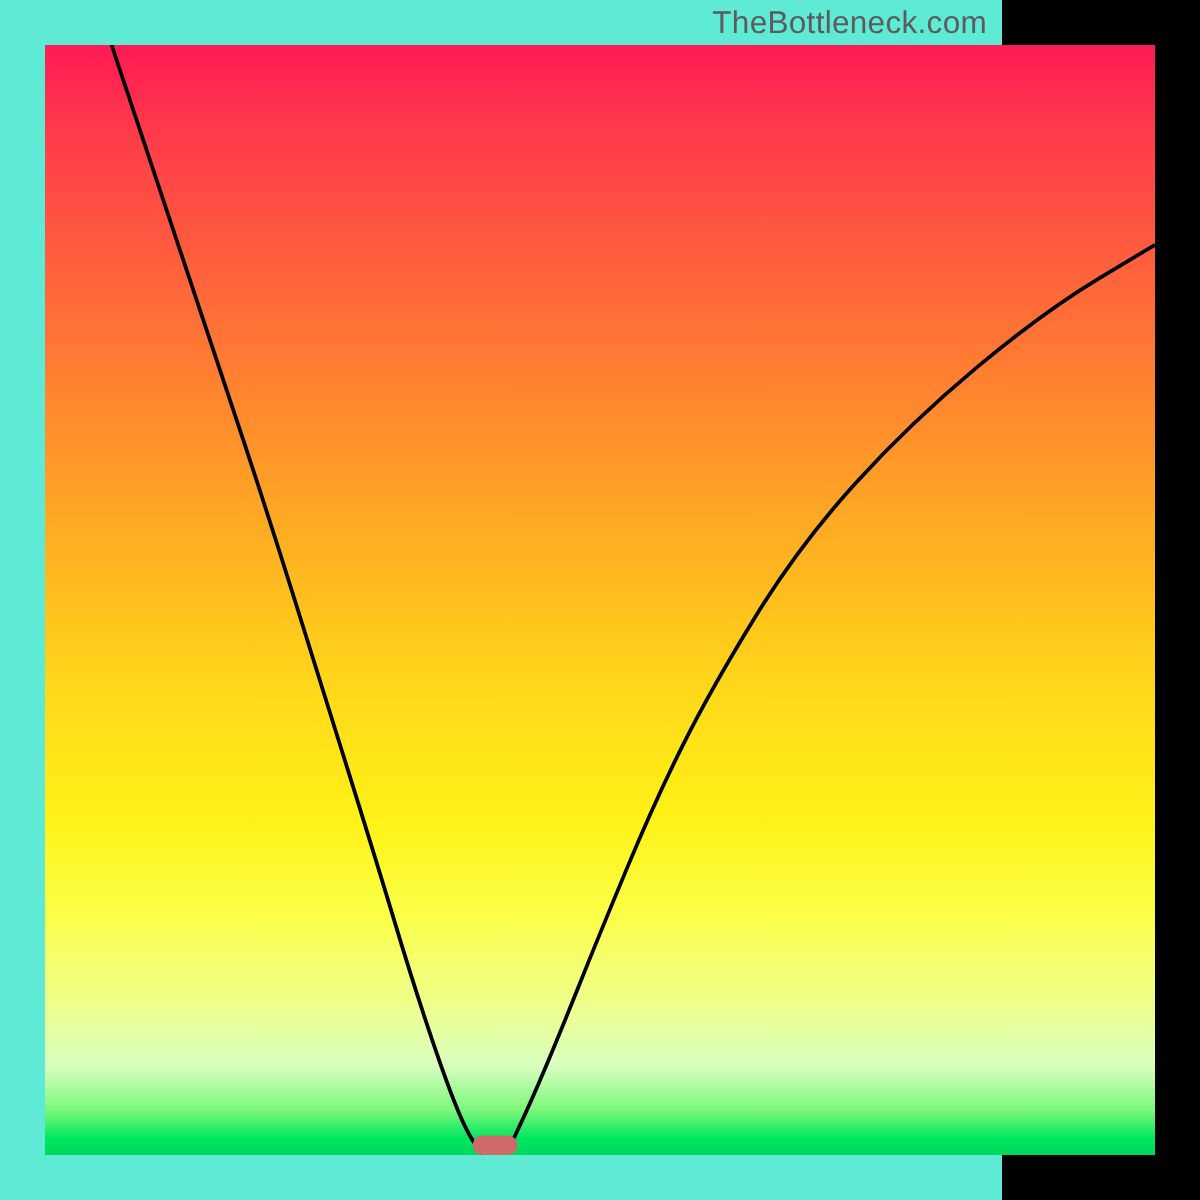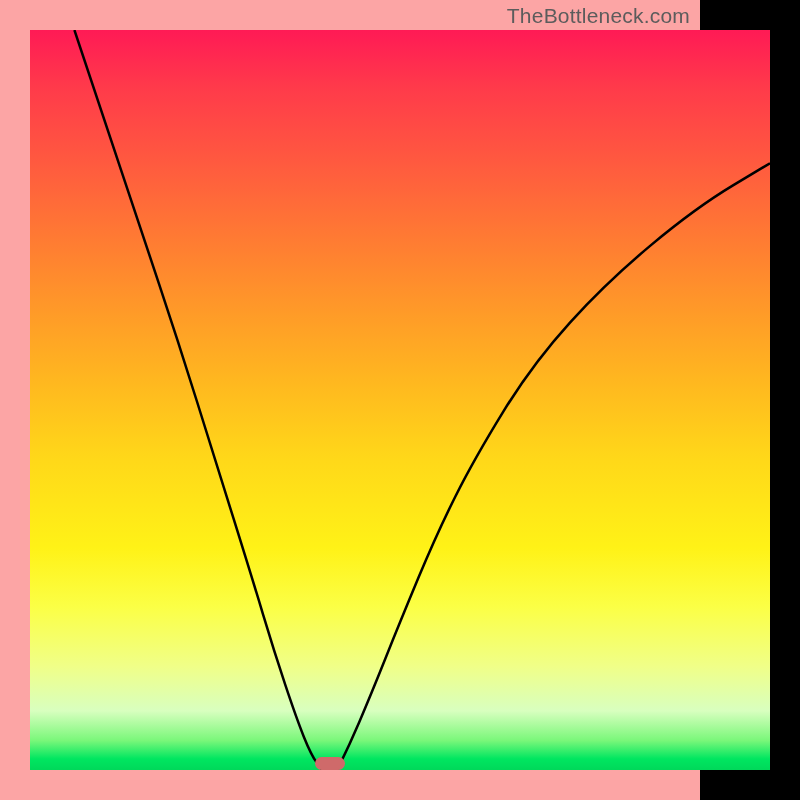--- a/index.html
+++ b/index.html
@@ -10,22 +10,21 @@
     background: #000;
     position: relative;
     font-family: Arial, sans-serif;
   }
   .frame {
     position: absolute;
     top: 0;
     left: 0;
     width: 668px;
     height: 800px;
-    background: #fca5a5;
-    padding-left: 32px;
+    background: #5eead4;
   }
   .plot-area {
     position: absolute;
     top: 30px;
     left: 30px;
     width: 740px;
     height: 740px;
     overflow: hidden;
   }
   .gradient-bg {

